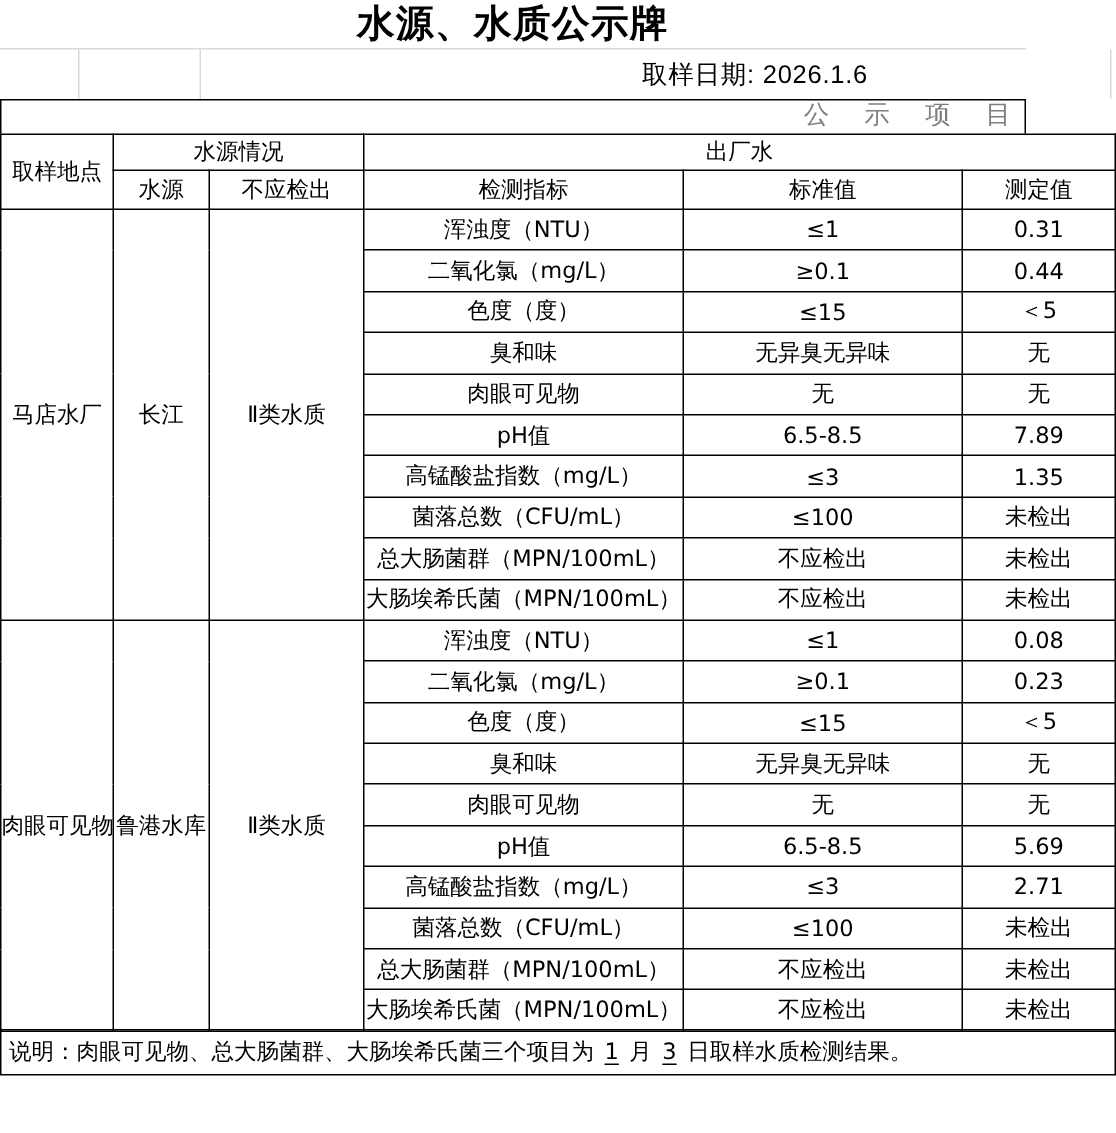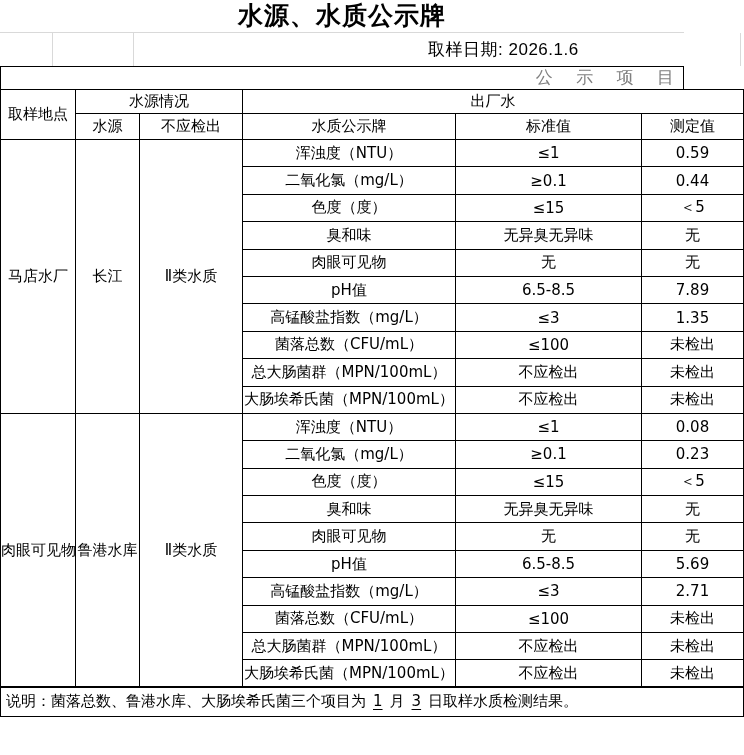--- a/index.html
+++ b/index.html
@@ -97,33 +97,33 @@
     </colgroup>
     <thead>
       <tr class="hrow1">
         <th rowspan="2">取样地点</th>
         <th colspan="2">水源情况</th>
         <th colspan="3">出厂水</th>
       </tr>
       <tr class="hrow2">
         <th>水源</th>
         <th>不应检出</th>
-        <th>水质公示牌</th>
+        <th>检测指标</th>
         <th>标准值</th>
         <th>测定值</th>
       </tr>
     </thead>
     <tbody>
         <tr>
           <td rowspan="10">马店水厂</td>
           <td rowspan="10">长江</td>
           <td rowspan="10">Ⅱ类水质</td>
           <td>浑浊度（NTU）</td>
           <td>≤1</td>
-          <td>0.59</td>
+          <td>0.31</td>
         </tr>
         <tr>
           <td>二氧化氯（mg/L）</td>
           <td>≥0.1</td>
           <td>0.44</td>
         </tr>
         <tr>
           <td>色度（度）</td>
           <td>≤15</td>
           <td class="big-lt">＜5</td>
@@ -212,15 +212,15 @@
           <td>未检出</td>
         </tr>
         <tr>
           <td>大肠埃希氏菌（MPN/100mL）</td>
           <td>不应检出</td>
           <td>未检出</td>
         </tr>
       </tbody>
   </table>
 
-  <div class="note-row"><span>说明：菌落总数、鲁港水库、大肠埃希氏菌三个项目为</span><span class="u">1</span><span>月</span><span class="u">3</span><span>日取样水质检测结果。</span></div>
+  <div class="note-row"><span>说明：肉眼可见物、总大肠菌群、大肠埃希氏菌三个项目为</span><span class="u">1</span><span>月</span><span class="u">3</span><span>日取样水质检测结果。</span></div>
 
 </div>
 
 </body></html>

